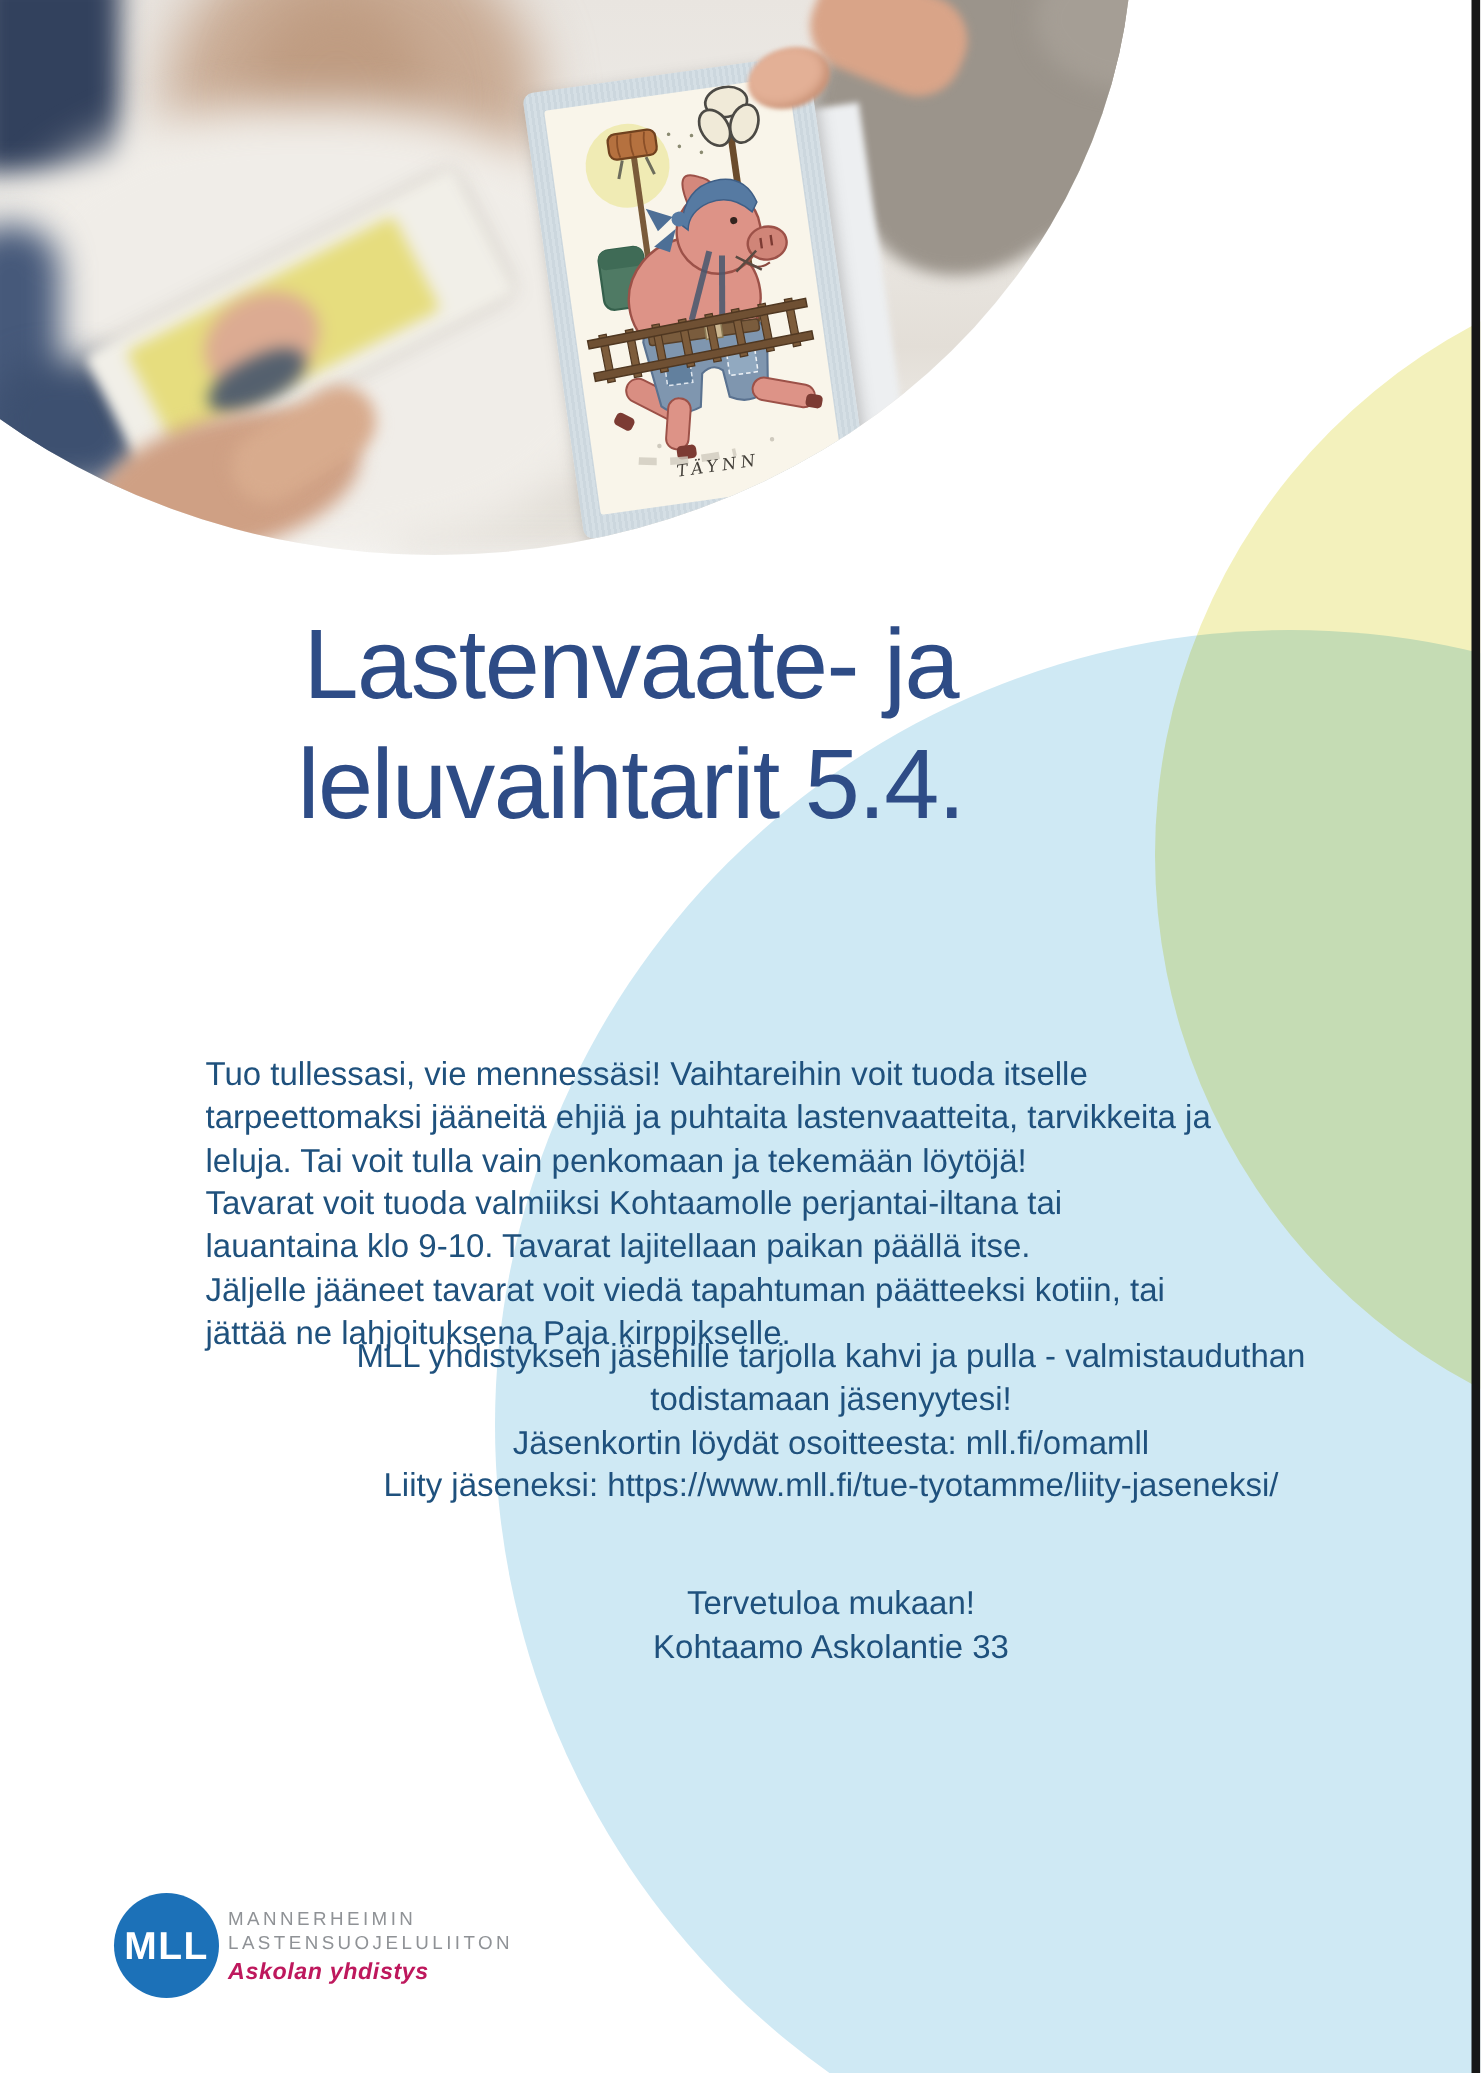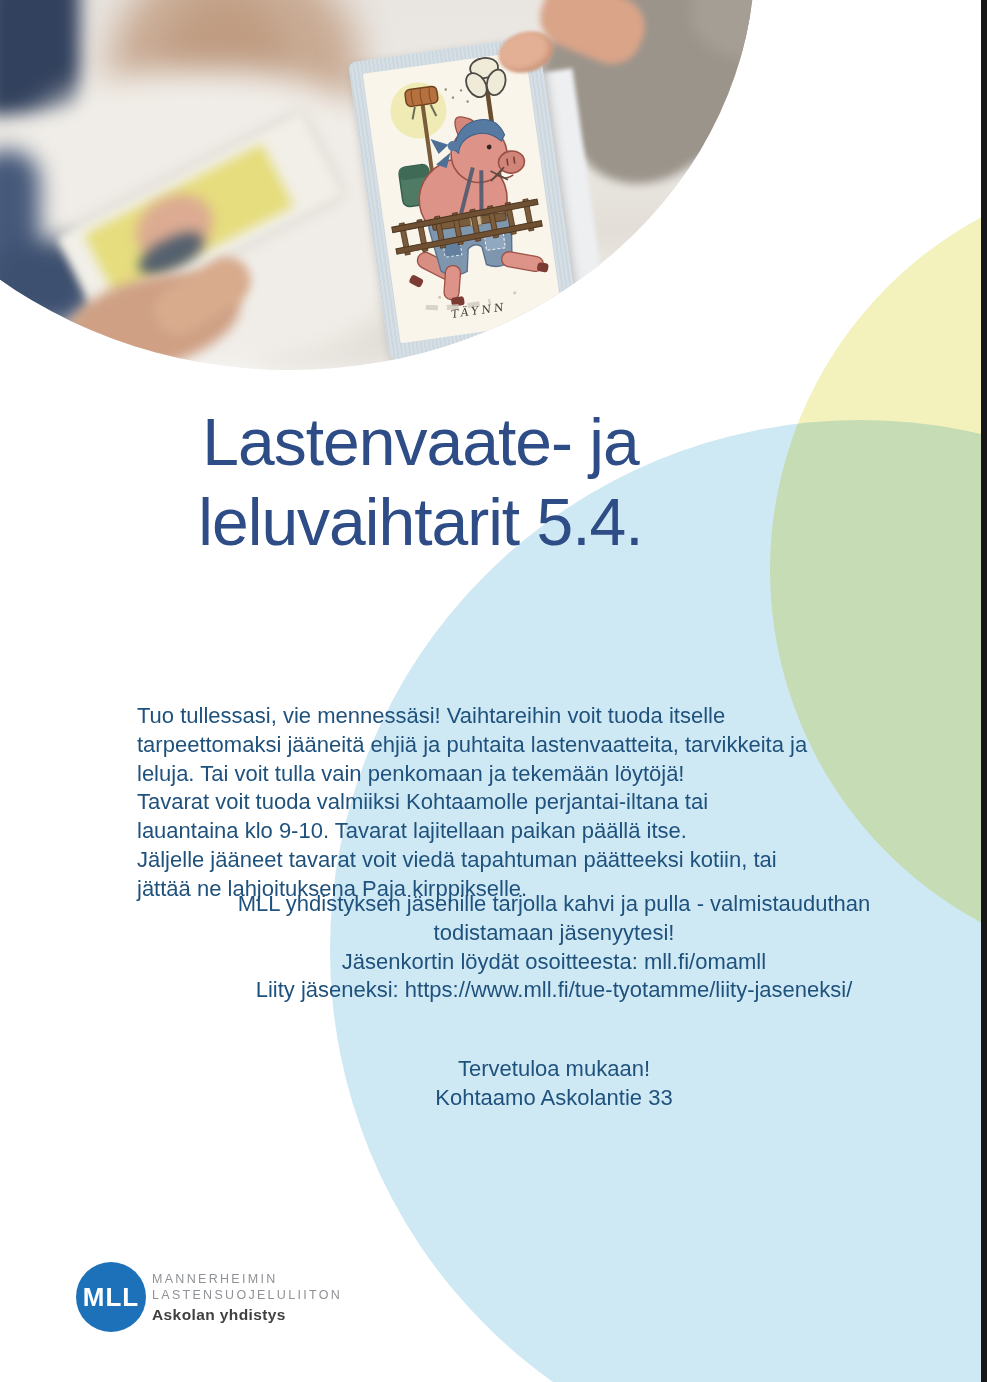--- a/index.html
+++ b/index.html
@@ -84,21 +84,21 @@
   .p1{top:597px;} .p2{top:702px;} .p3{top:890px;text-align:center;} .p4{top:1055px;text-align:center;}
   
   .logo{position:absolute;left:76px;top:1262px;z-index:3;display:flex;align-items:center;}
   .logo-circle{
     width:70px;height:70px;border-radius:50%;background:#1c71b8;
     display:flex;align-items:center;justify-content:center;
     color:#ffffff;font-weight:bold;font-size:26px;letter-spacing:1px;
   }
   .logo-text{margin-left:6px;}
   .logo-org{font-size:12.5px;letter-spacing:2.3px;color:#8f9296;line-height:16.5px;}
-  .logo-chapter{font-size:15.5px;font-weight:bold;color:#404040;margin-top:2px;letter-spacing:.4px;}
+  .logo-chapter{font-size:15.5px;font-weight:bold;font-style:italic;color:#be185d;margin-top:2px;letter-spacing:.4px;}
   
   .right-strip{position:absolute;right:0;top:0;width:6px;height:1382px;background:#171717;z-index:9;}
 </style>
 </head>
 <body>
 
 <div class="page">
 
   <div class="blob blob-yellow"></div>
   <div class="blob blob-blue"></div>

